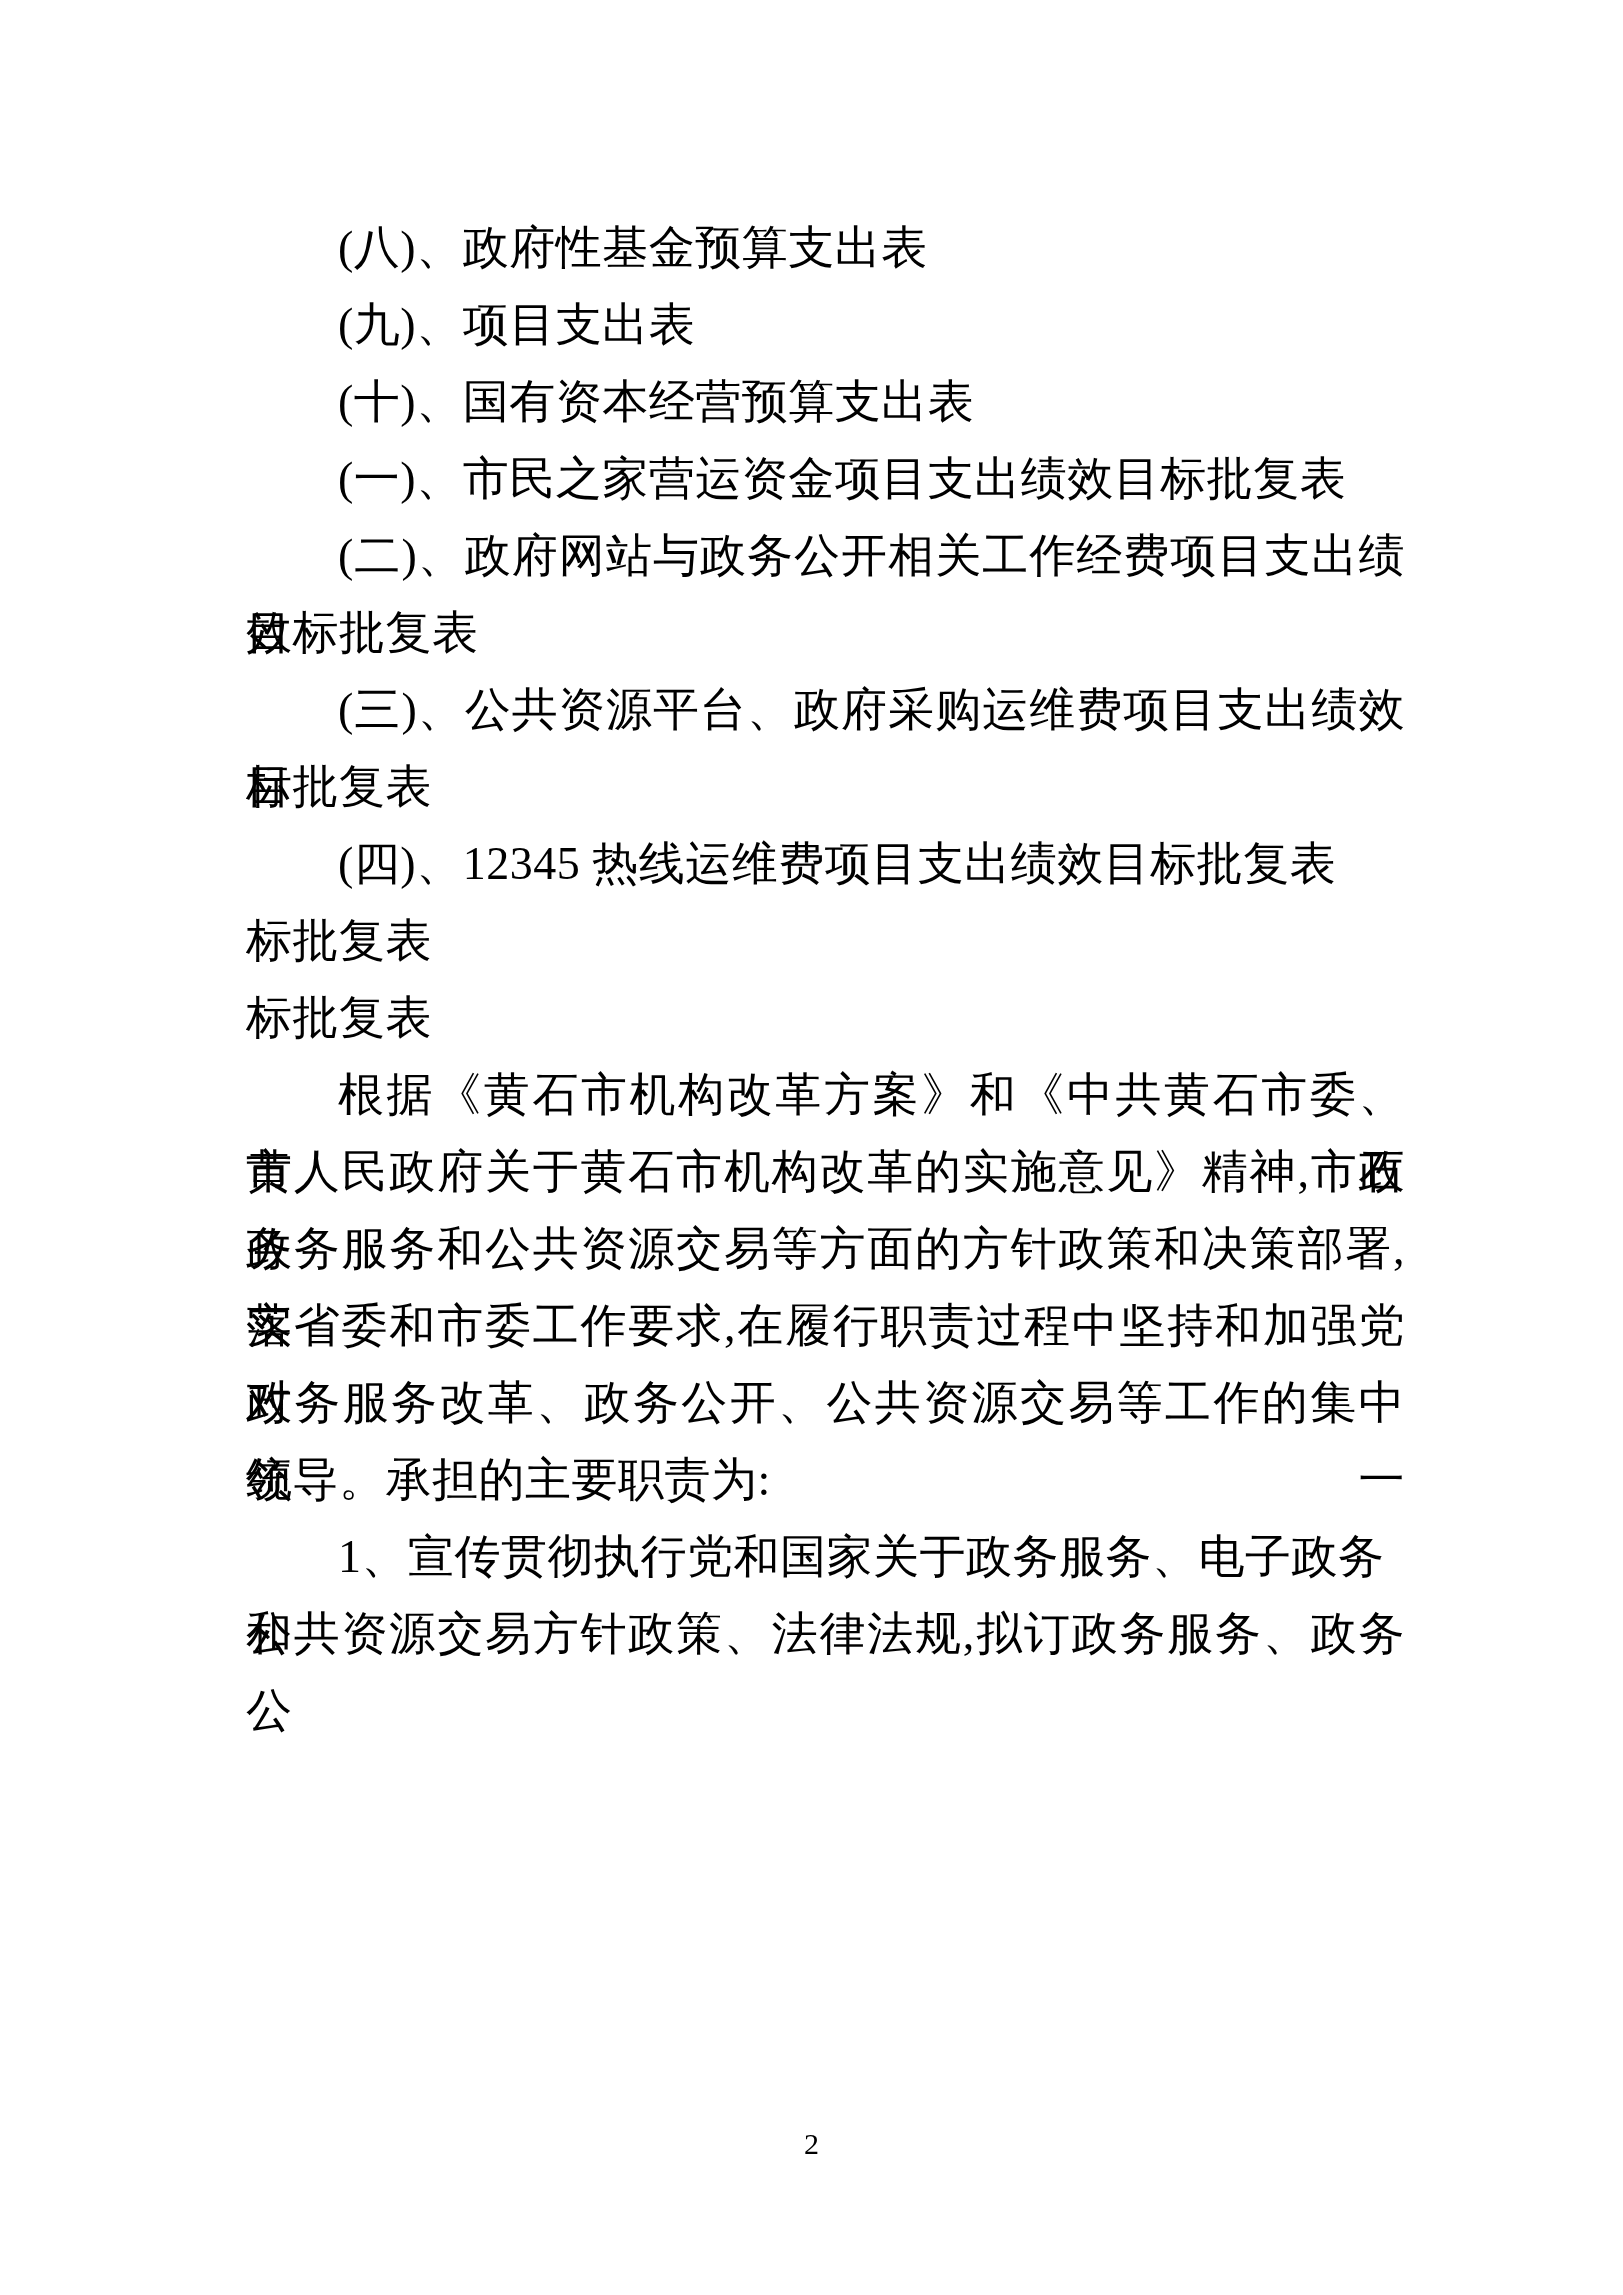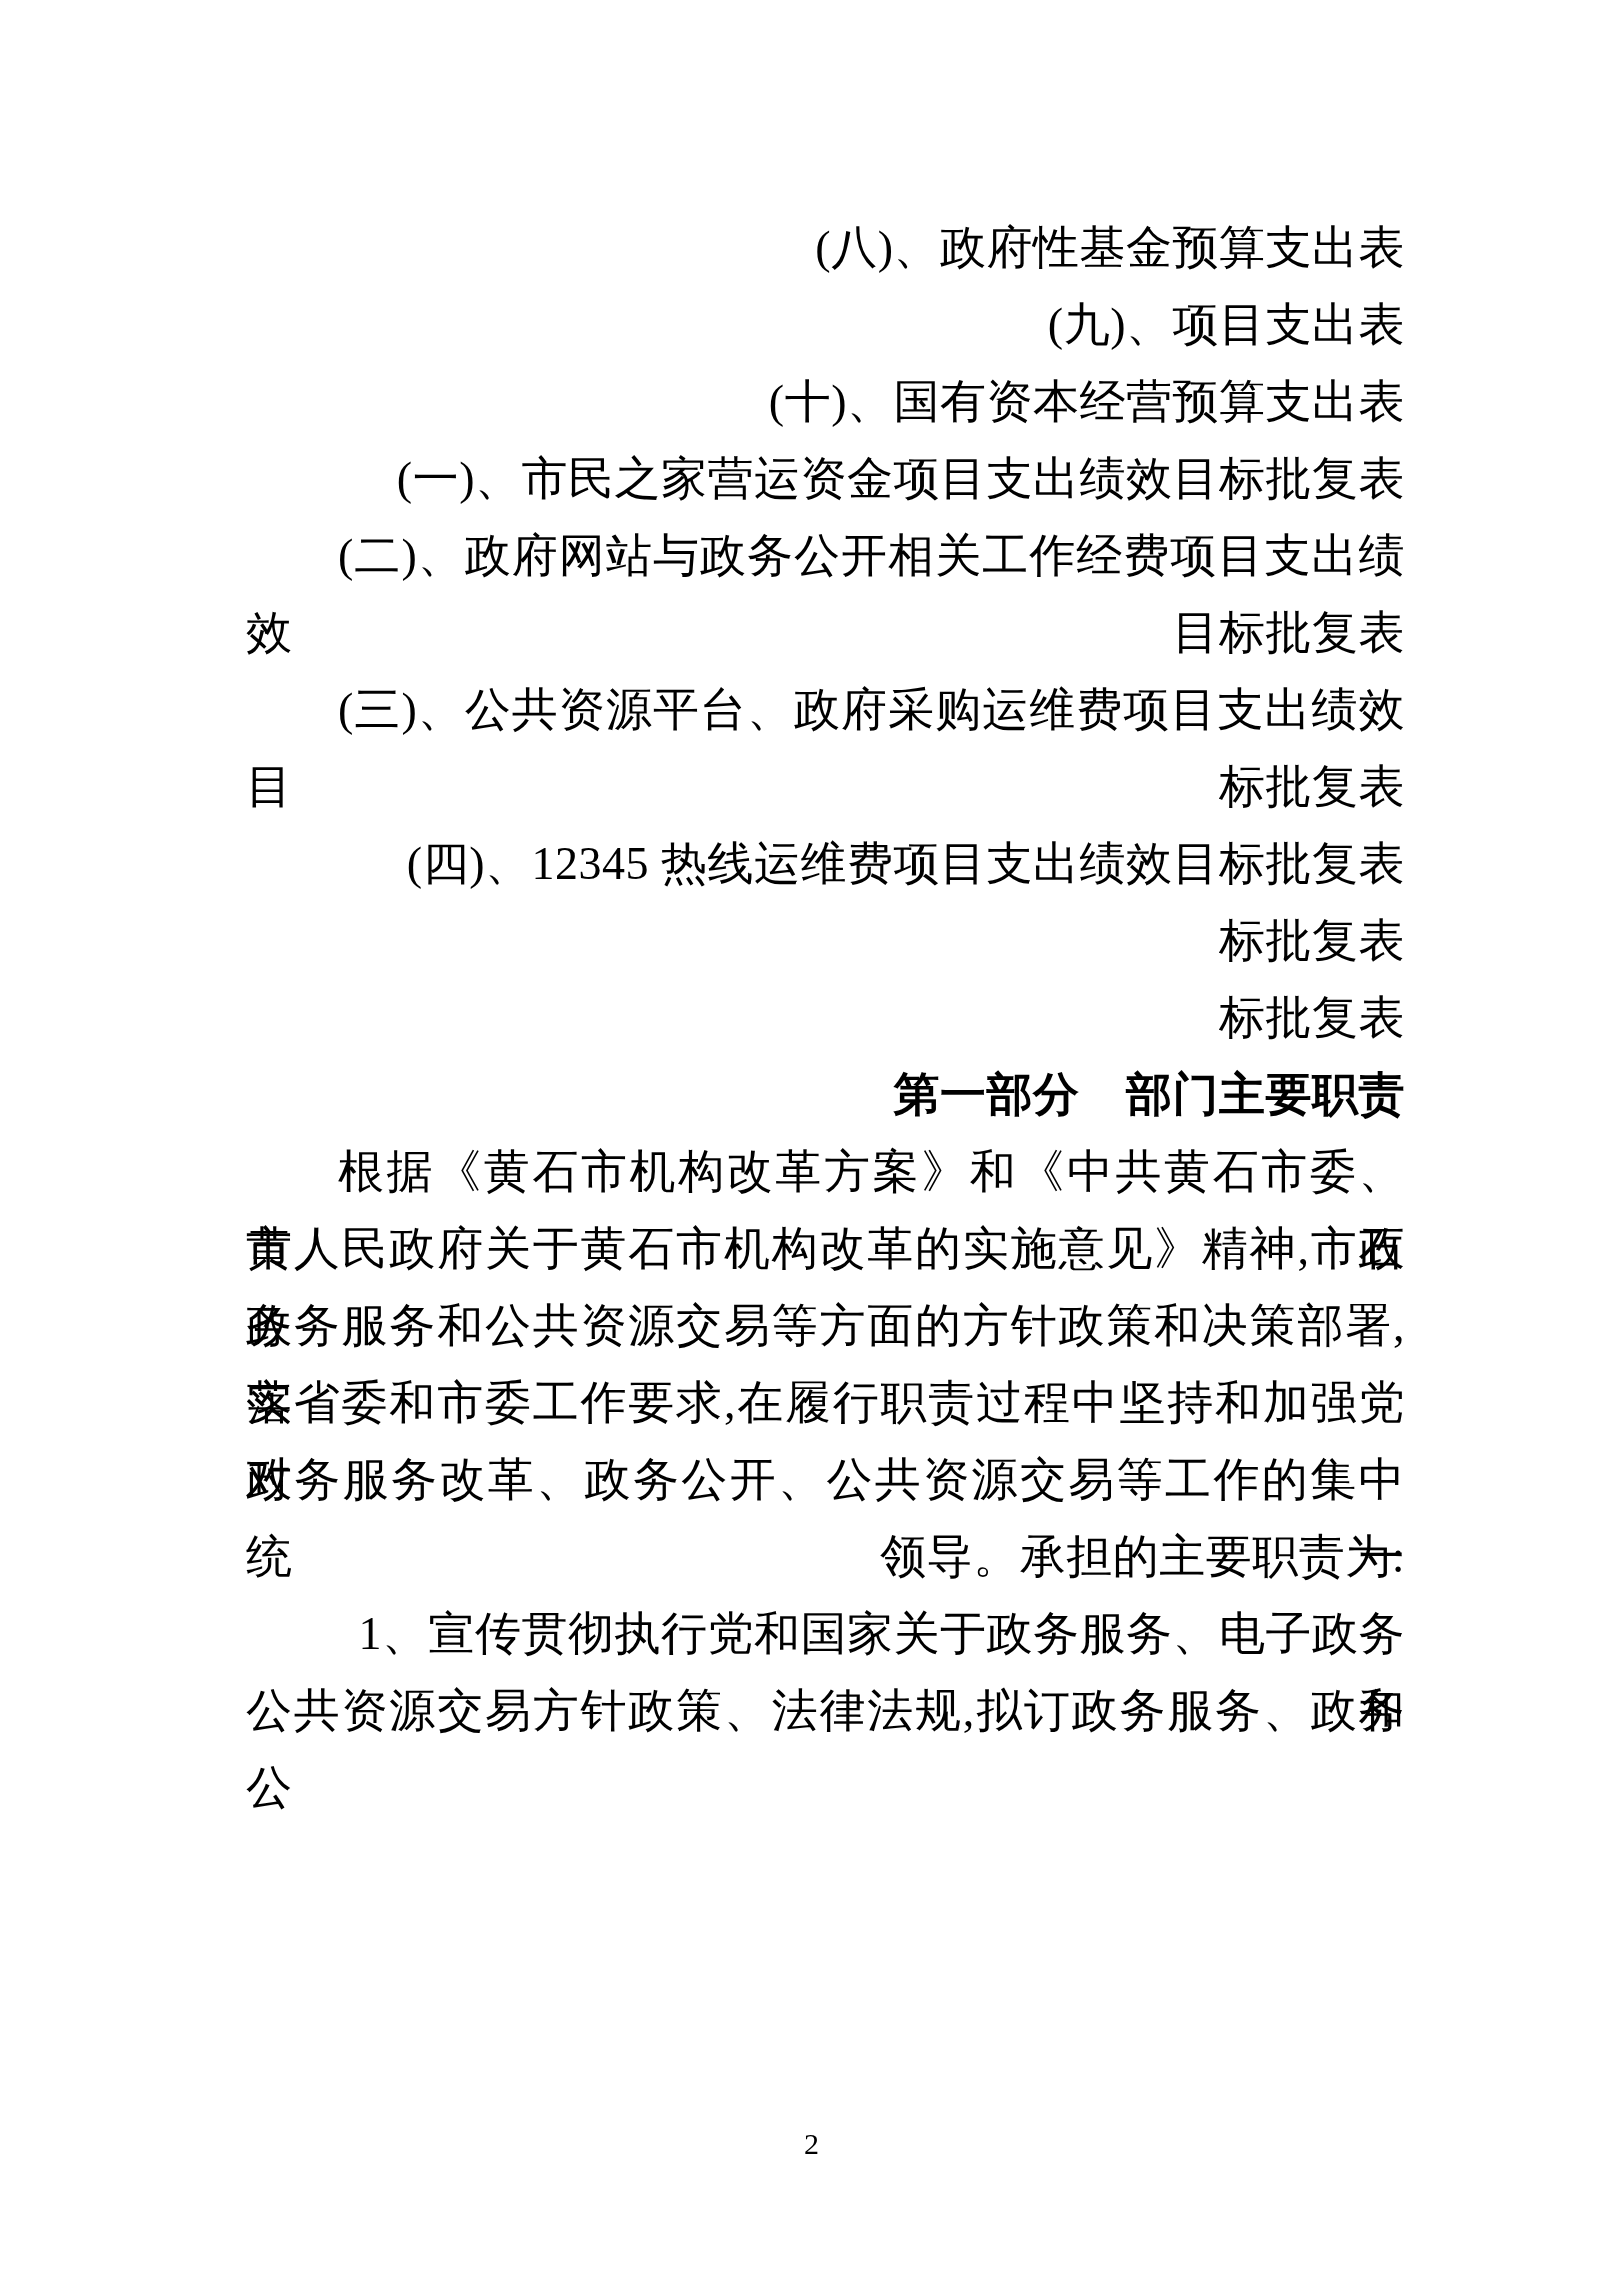--- a/index.html
+++ b/index.html
@@ -20,21 +20,21 @@
     position: absolute;
     left: 246px;
     right: 218px;
     top: 209px;
   }
   .line {
     height: 77px;
     line-height: 77px;
     font-size: 46px;
     letter-spacing: 0.5px;
-    text-align: right;
+    text-align: left;
     color: #000000;
   }
   .line.indent {
     text-indent: 92px;
   }
   .line.bold {
     font-family: "Liberation Sans", sans-serif;
     font-weight: 900;
   }
   .line.justify {
@@ -63,21 +63,20 @@
       <div class="line indent">(九)、项目支出表</div>
       <div class="line indent">(十)、国有资本经营预算支出表</div>
       <div class="line indent">(一)、市民之家营运资金项目支出绩效目标批复表</div>
       <div class="line indent justify">(二)、政府网站与政务公开相关工作经费项目支出绩效</div>
       <div class="line">目标批复表</div>
       <div class="line indent justify">(三)、公共资源平台、政府采购运维费项目支出绩效目</div>
       <div class="line">标批复表</div>
       <div class="line indent">(四)、12345 热线运维费项目支出绩效目标批复表</div>
       <div class="line">标批复表</div>
       <div class="line">标批复表</div>
-      <div class="line indent bold">第一部分　部门主要职责</div>
       <div class="line indent justify">根据《黄石市机构改革方案》和《中共黄石市委、黄石</div>
       <div class="line justify">市人民政府关于黄石市机构改革的实施意见》精神,市政务</div>
       <div class="line justify">政务服务和公共资源交易等方面的方针政策和决策部署,落</div>
       <div class="line justify">实省委和市委工作要求,在履行职责过程中坚持和加强党对</div>
       <div class="line justify">政务服务改革、政务公开、公共资源交易等工作的集中统一</div>
       <div class="line">领导。承担的主要职责为:</div>
       <div class="line indent">1、宣传贯彻执行党和国家关于政务服务、电子政务和</div>
       <div class="line justify">公共资源交易方针政策、法律法规,拟订政务服务、政务公</div>
     </div>
   <div class="page-number">2</div>

